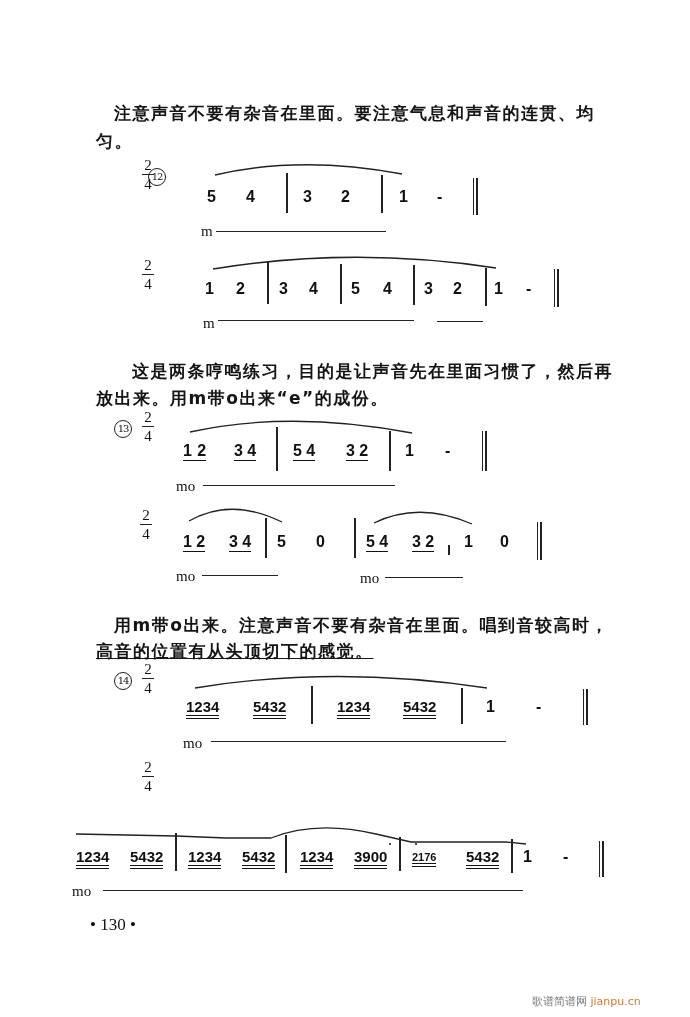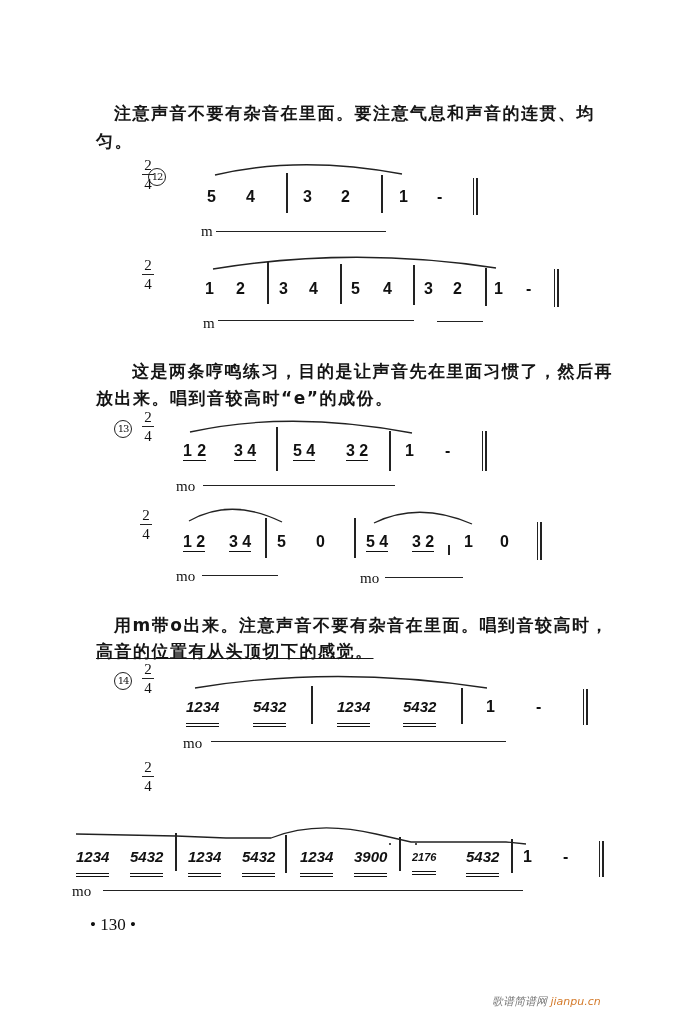--- a/index.html
+++ b/index.html
@@ -16,21 +16,21 @@
   .ex-num { position: absolute; font-size: 15px; font-family: "DejaVu Serif", serif; }
   .ex-num .circ {
     display: inline-block; width: 16px; height: 16px; border: 1.2px solid #222; border-radius: 50%;
     font-size: 10px; line-height: 16px; text-align: center; letter-spacing: -1px;
   }
   .ts { position: absolute; font-family: "Liberation Serif", serif; font-size: 15px; text-align: center; width: 12px; line-height: 15px; }
   .ts .top { display: block; border-bottom: 1px solid #222; padding-bottom: 1px; }
   .ts .bot { display: block; padding-top: 2px; }
   .n { position: absolute; font-family: "Liberation Sans", sans-serif; font-weight: bold; font-size: 16px; line-height: 18px; }
   .ul1 { border-bottom: 1.5px solid #111; padding-bottom: 1px; }
-  .ul2 { border-bottom: 4px double #111; padding-bottom: 8px; font-style: italic; }
+  .ul2 { border-bottom: 4px double #111; padding-bottom: 0px; }
   .bar { position: absolute; width: 1.5px; background: #222; }
   .dbar { position: absolute; width: 5px; border-left: 1.5px solid #222; border-right: 2.5px solid #222; box-sizing: border-box; }
   .lyr { position: absolute; font-family: "Liberation Serif", serif; font-size: 15px; line-height: 16px; }
   .hline { position: absolute; height: 1.2px; background: #222; }
   svg.slur { position: absolute; overflow: visible; }
   .page-num { position: absolute; font-family: "Liberation Serif", serif; font-size: 17px; }
   .wm { position: absolute; font-size: 11px; color: #777; font-family: "DejaVu Sans", sans-serif; }
   .wm .en { color: #d47a2a; }
 </style>
 </head>
@@ -80,21 +80,21 @@
 <div class="n" style="left:453px;top:280px;">2</div>
 <div class="bar" style="left:485px;top:268px;height:38px;"></div>
 <div class="n" style="left:494px;top:280px;">1</div>
 <div class="n" style="left:526px;top:280px;">-</div>
 <div class="dbar" style="left:554px;top:269px;height:38px;"></div>
 <div class="lyr" style="left:203px;top:315px;">m</div>
 <div class="hline" style="left:218px;top:320px;width:196px;"></div>
 <div class="hline" style="left:437px;top:321px;width:46px;"></div>
 
 <div class="para" style="left:132px;top:358px;">这是两条哼鸣练习，目的是让声音先在里面习惯了，然后再</div>
-<div class="para" style="left:96px;top:385px;">放出来。唱到音较高时“e”的成份。</div>
+<div class="para" style="left:96px;top:385px;">放出来。用m带o出来“e”的成份。</div>
 
 <div class="ex-num" style="left:114px;top:418px;"><span class="circ">13</span></div>
 <div class="ts" style="left:142px;top:410px;">
     <span class="top">2</span>
     <span class="bot">4</span>
   </div>
 <svg class="slur" style="left:190px;top:418px;" width="225" height="20">
     <path d="M0,14 Q100,-8 222,15" fill="none" stroke="#222" stroke-width="1.3"></path>
   </svg>
 <div class="n" style="left:183px;top:442px;word-spacing:1px;"><span class="ul1">1 2</span></div>
@@ -181,13 +181,13 @@
 <div class="abs" style="left:415px;top:843px;width:2px;height:2px;background:#111;border-radius:50%;"></div>
 <div class="n" style="left:466px;top:848px;font-size:15px;"><span class="ul2">5432</span></div>
 <div class="bar" style="left:511px;top:839px;height:34px;"></div>
 <div class="n" style="left:523px;top:848px;">1</div>
 <div class="n" style="left:563px;top:848px;">-</div>
 <div class="dbar" style="left:599px;top:841px;height:36px;"></div>
 <div class="lyr" style="left:72px;top:883px;">mo</div>
 <div class="hline" style="left:103px;top:890px;width:420px;"></div>
 
 <div class="page-num" style="left:90px;top:915px;">• 130 •</div>
-<div class="wm" style="left:492px;top:994px;font-style:italic;"><span>歌谱简谱网</span> <span class="en">jianpu.cn</span></div>
+<div class="wm" style="left:532px;top:994px;"><span>歌谱简谱网</span> <span class="en">jianpu.cn</span></div>
 
 </body></html>

